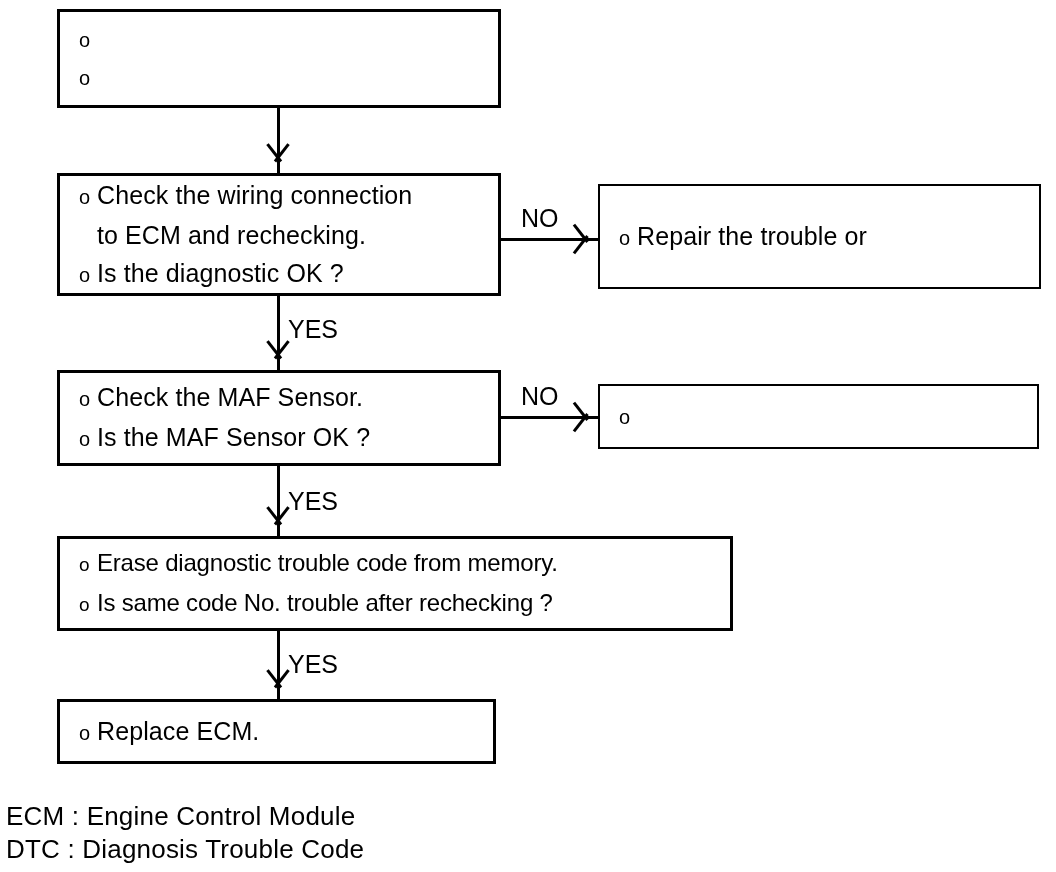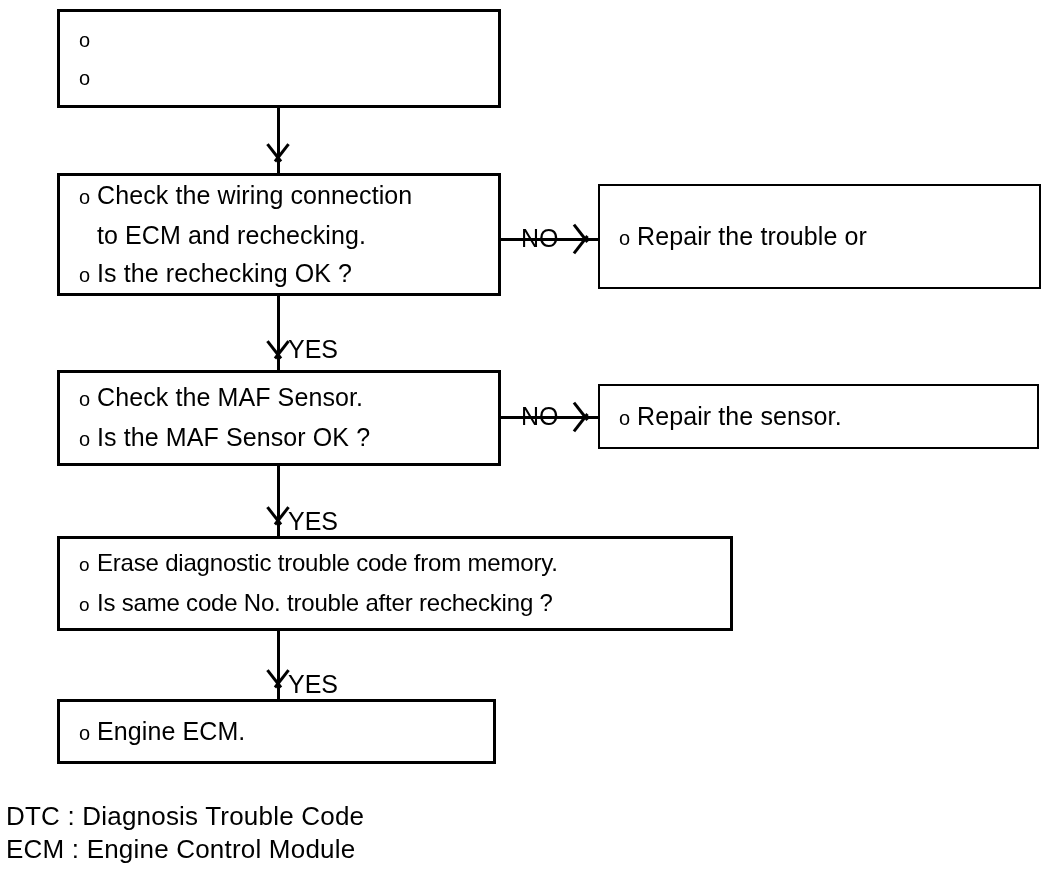--- a/index.html
+++ b/index.html
@@ -123,21 +123,20 @@
     transform: rotate(38deg);
     transform-origin: center top;
   }
 
   
   .edge-label {
     position: absolute;
     font-size: 25px;
     line-height: 25px;
     white-space: nowrap;
-    margin-top: 20px;
   }
 
   
   .legend {
     position: absolute;
     left: 6px;
     top: 800px;
     font-size: 26px;
     line-height: 33px;
     white-space: nowrap;
@@ -165,21 +164,21 @@
     <div class="line">
       <span class="bullet">o</span>
       <span class="txt">Check the wiring connection</span>
     </div>
     <div class="line">
       <span class="bullet empty"></span>
       <span class="txt">to ECM and rechecking.</span>
     </div>
     <div class="line">
       <span class="bullet">o</span>
-      <span class="txt">Is the rechecking OK ?</span>
+      <span class="txt">Is the diagnostic OK ?</span>
     </div>
   </div>
 
   <div class="hline" style="left:501px; top:238px; width:97px;"></div>
   <div class="arrow-right" style="left:578px; top:222px;"></div>
   <div class="edge-label" style="left:521px; top:206px;">NO</div>
 
   <div class="box thin" style="left:598px; top:184px; width:443px; height:105px;">
     <div class="line">
       <span class="bullet">o</span>
@@ -202,21 +201,20 @@
     </div>
   </div>
 
   <div class="hline" style="left:501px; top:416px; width:97px;"></div>
   <div class="arrow-right" style="left:578px; top:400px;"></div>
   <div class="edge-label" style="left:521px; top:384px;">NO</div>
 
   <div class="box thin" style="left:598px; top:384px; width:441px; height:65px;">
     <div class="line">
       <span class="bullet">o</span>
-      <span class="txt">Repair the sensor.</span>
     </div>
   </div>
 
   <div class="vline" style="left:277px; top:466px; height:71px;"></div>
   <div class="arrow-down" style="left:261px; top:515px;"></div>
   <div class="edge-label" style="left:288px; top:489px;">YES</div>
 
   <div class="box condensed" style="left:57px; top:536px; width:676px; height:95px;">
     <div class="line">
       <span class="bullet">o</span>
@@ -228,22 +226,22 @@
     </div>
   </div>
 
   <div class="vline" style="left:277px; top:631px; height:68px;"></div>
   <div class="arrow-down" style="left:261px; top:678px;"></div>
   <div class="edge-label" style="left:288px; top:652px;">YES</div>
 
   <div class="box" style="left:57px; top:699px; width:439px; height:65px;">
     <div class="line">
       <span class="bullet">o</span>
-      <span class="txt">Engine ECM.</span>
+      <span class="txt">Replace ECM.</span>
     </div>
   </div>
 
   <div class="legend">
+    <div>ECM : Engine Control Module</div>
     <div>DTC : Diagnosis Trouble Code</div>
-    <div>ECM : Engine Control Module</div>
   </div>
 
 </div>
 
 </body></html>

